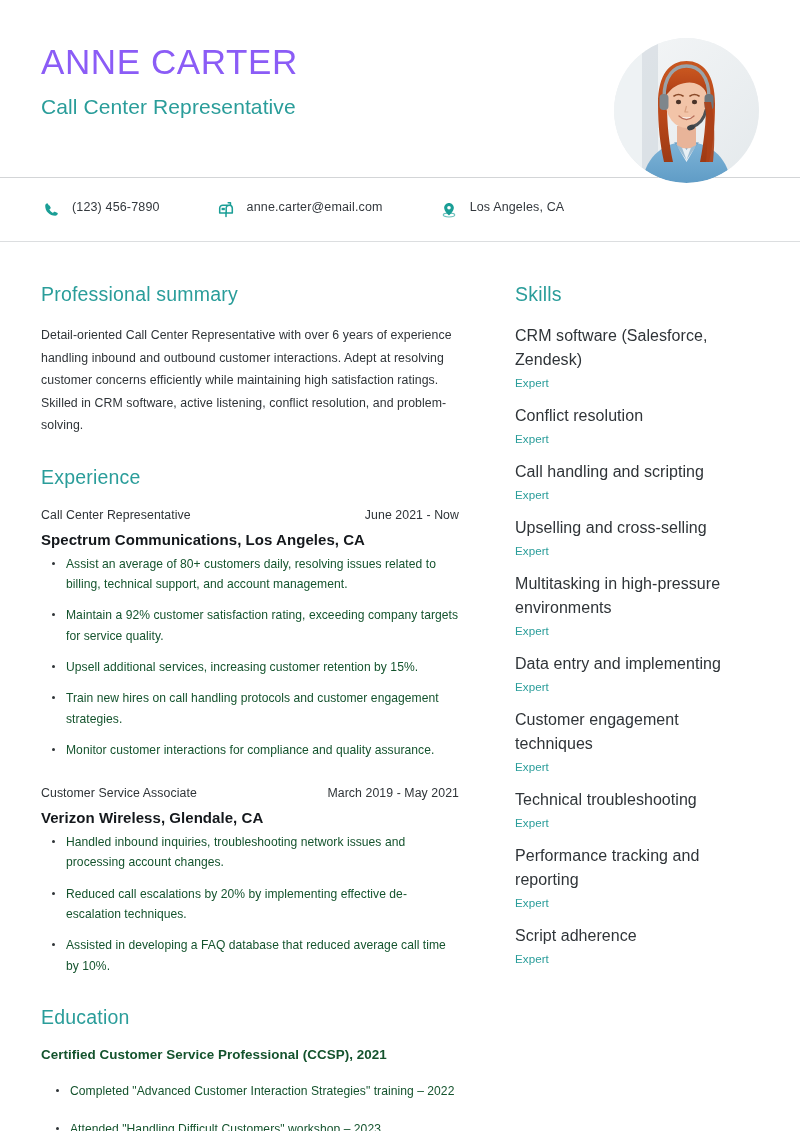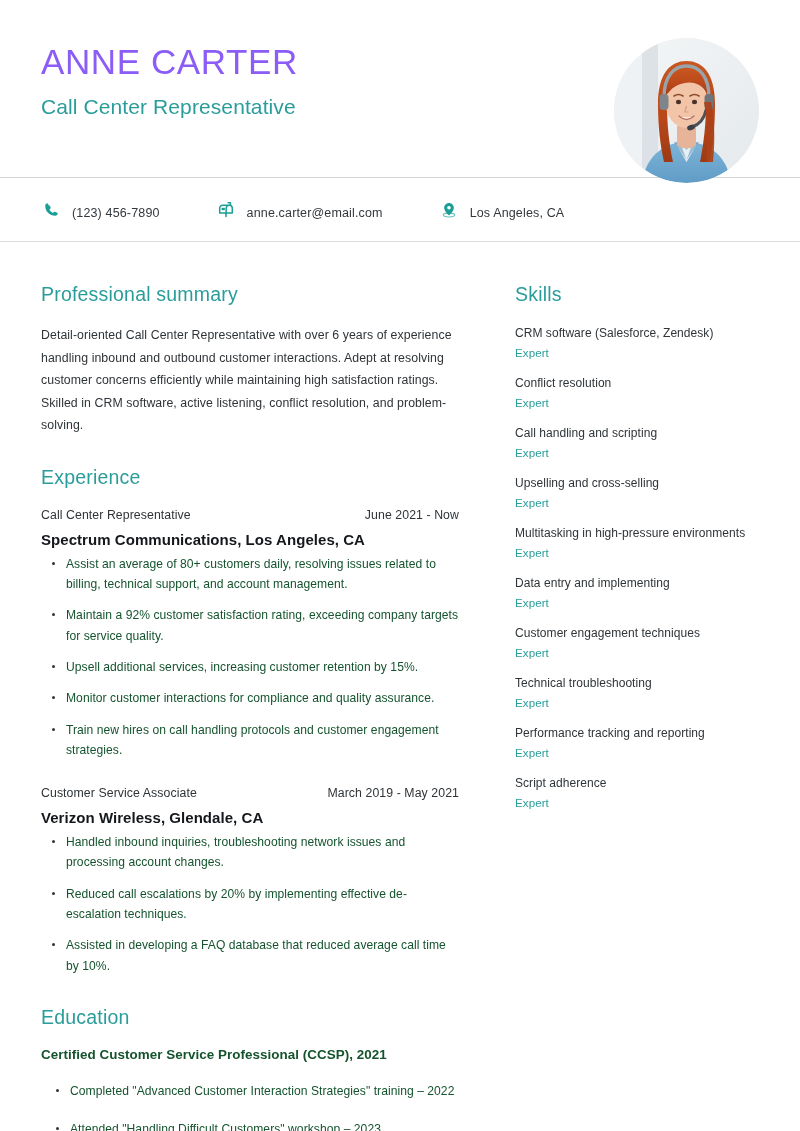--- a/index.html
+++ b/index.html
@@ -65,21 +65,21 @@
   .divider.light { background: #dcdee0; }
   .contact-bar {
     display: flex;
     align-items: center;
     height: 63px;
     padding: 0 41px;
     box-sizing: border-box;
   }
   .contact-item {
     display: flex;
-    align-items: flex-end;
+    align-items: flex-start;
     margin-right: 56px;
   }
   .contact-item .ci-icon {
     width: 20px;
     height: 20px;
     margin-right: 11px;
     display: flex;
     align-items: center;
     justify-content: center;
     flex: none;
@@ -180,21 +180,21 @@
     margin-bottom: 19px;
     letter-spacing: 0.05px;
   }
   ul.bullets.edu-list { padding-left: 29px; }
   ul.bullets.edu-list li { margin-bottom: 17px; }
 
   
   .skill { margin-bottom: 15px; }
   .skill:last-child { margin-bottom: 0; }
   .skill-name {
-    font-size: 12px;
+    font-size: 16px;
     color: #2f3438;
     line-height: 1.5;
     letter-spacing: 0.05px;
     margin-top: 7px;
   }
   .skill-level {
     font-size: 11.6px;
     color: #2a9d9a;
     margin-top: 4px;
     letter-spacing: 0.05px;
@@ -324,22 +324,22 @@
         <div class="job">
           <div class="job-row">
             <span class="job-position">Call Center Representative</span>
             <span class="job-dates">June 2021 - Now</span>
           </div>
           <div class="job-company">Spectrum Communications, Los Angeles, CA</div>
           <ul class="bullets">
             <li>Assist an average of 80+ customers daily, resolving issues related to billing, technical support, and account management.</li>
             <li>Maintain a 92% customer satisfaction rating, exceeding company targets for service quality.</li>
             <li>Upsell additional services, increasing customer retention by 15%.</li>
+            <li>Train new hires on call handling protocols and customer engagement strategies.</li>
             <li>Monitor customer interactions for compliance and quality assurance.</li>
-            <li>Train new hires on call handling protocols and customer engagement strategies.</li>
           </ul>
         </div>
 
         <div class="job">
           <div class="job-row">
             <span class="job-position">Customer Service Associate</span>
             <span class="job-dates">March 2019 - May 2021</span>
           </div>
           <div class="job-company">Verizon Wireless, Glendale, CA</div>
           <ul class="bullets">

